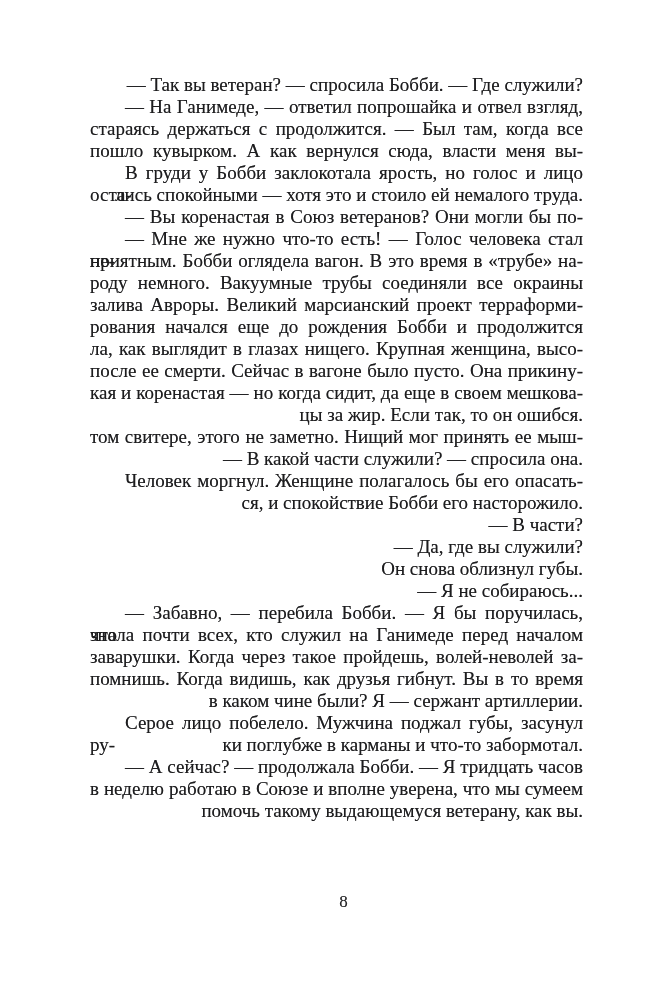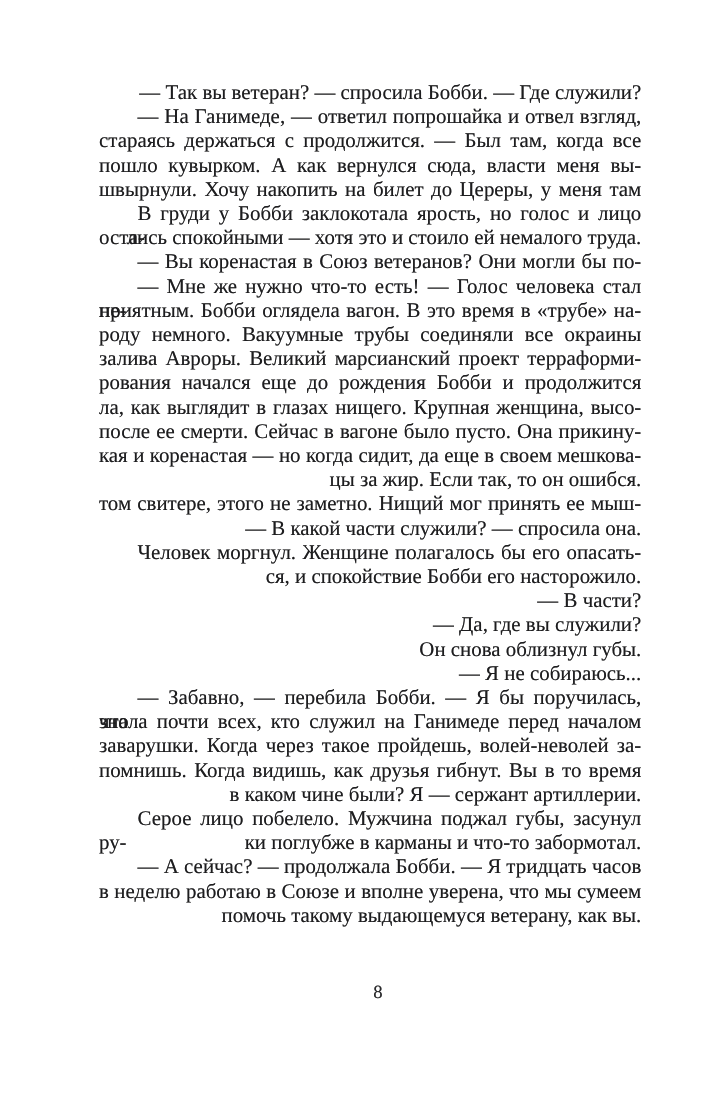--- a/index.html
+++ b/index.html
@@ -53,21 +53,20 @@
 </style>
 </head>
 <body>
 
 <div class="book-page">
   <div class="text-block">
       <div class="line first">— Так вы ветеран? — спросила Бобби. — Где служили?</div>
       <div class="line first just">— На Ганимеде, — ответил попрошайка и отвел взгляд,</div>
       <div class="line just">стараясь держаться с продолжится. — Был там, когда все</div>
       <div class="line just">пошло кувырком. А как вернулся сюда, власти меня вы-</div>
-      <div class="line just">швырнули. Хочу накопить на билет до Цереры, у меня там</div>
       <div class="line first just">В груди у Бобби заклокотала ярость, но голос и лицо оста-</div>
       <div class="line">лись спокойными — хотя это и стоило ей немалого труда.</div>
       <div class="line first just">— Вы коренастая в Союз ветеранов? Они могли бы по-</div>
       <div class="line first just">— Мне же нужно что-то есть! — Голос человека стал не-</div>
       <div class="line just">приятным. Бобби оглядела вагон. В это время в «трубе» на-</div>
       <div class="line just">роду немного. Вакуумные трубы соединяли все окраины</div>
       <div class="line just">залива Авроры. Великий марсианский проект терраформи-</div>
       <div class="line just">рования начался еще до рождения Бобби и продолжится</div>
       <div class="line just">ла, как выглядит в глазах нищего. Крупная женщина, высо-</div>
       <div class="line just">после ее смерти. Сейчас в вагоне было пусто. Она прикину-</div>

